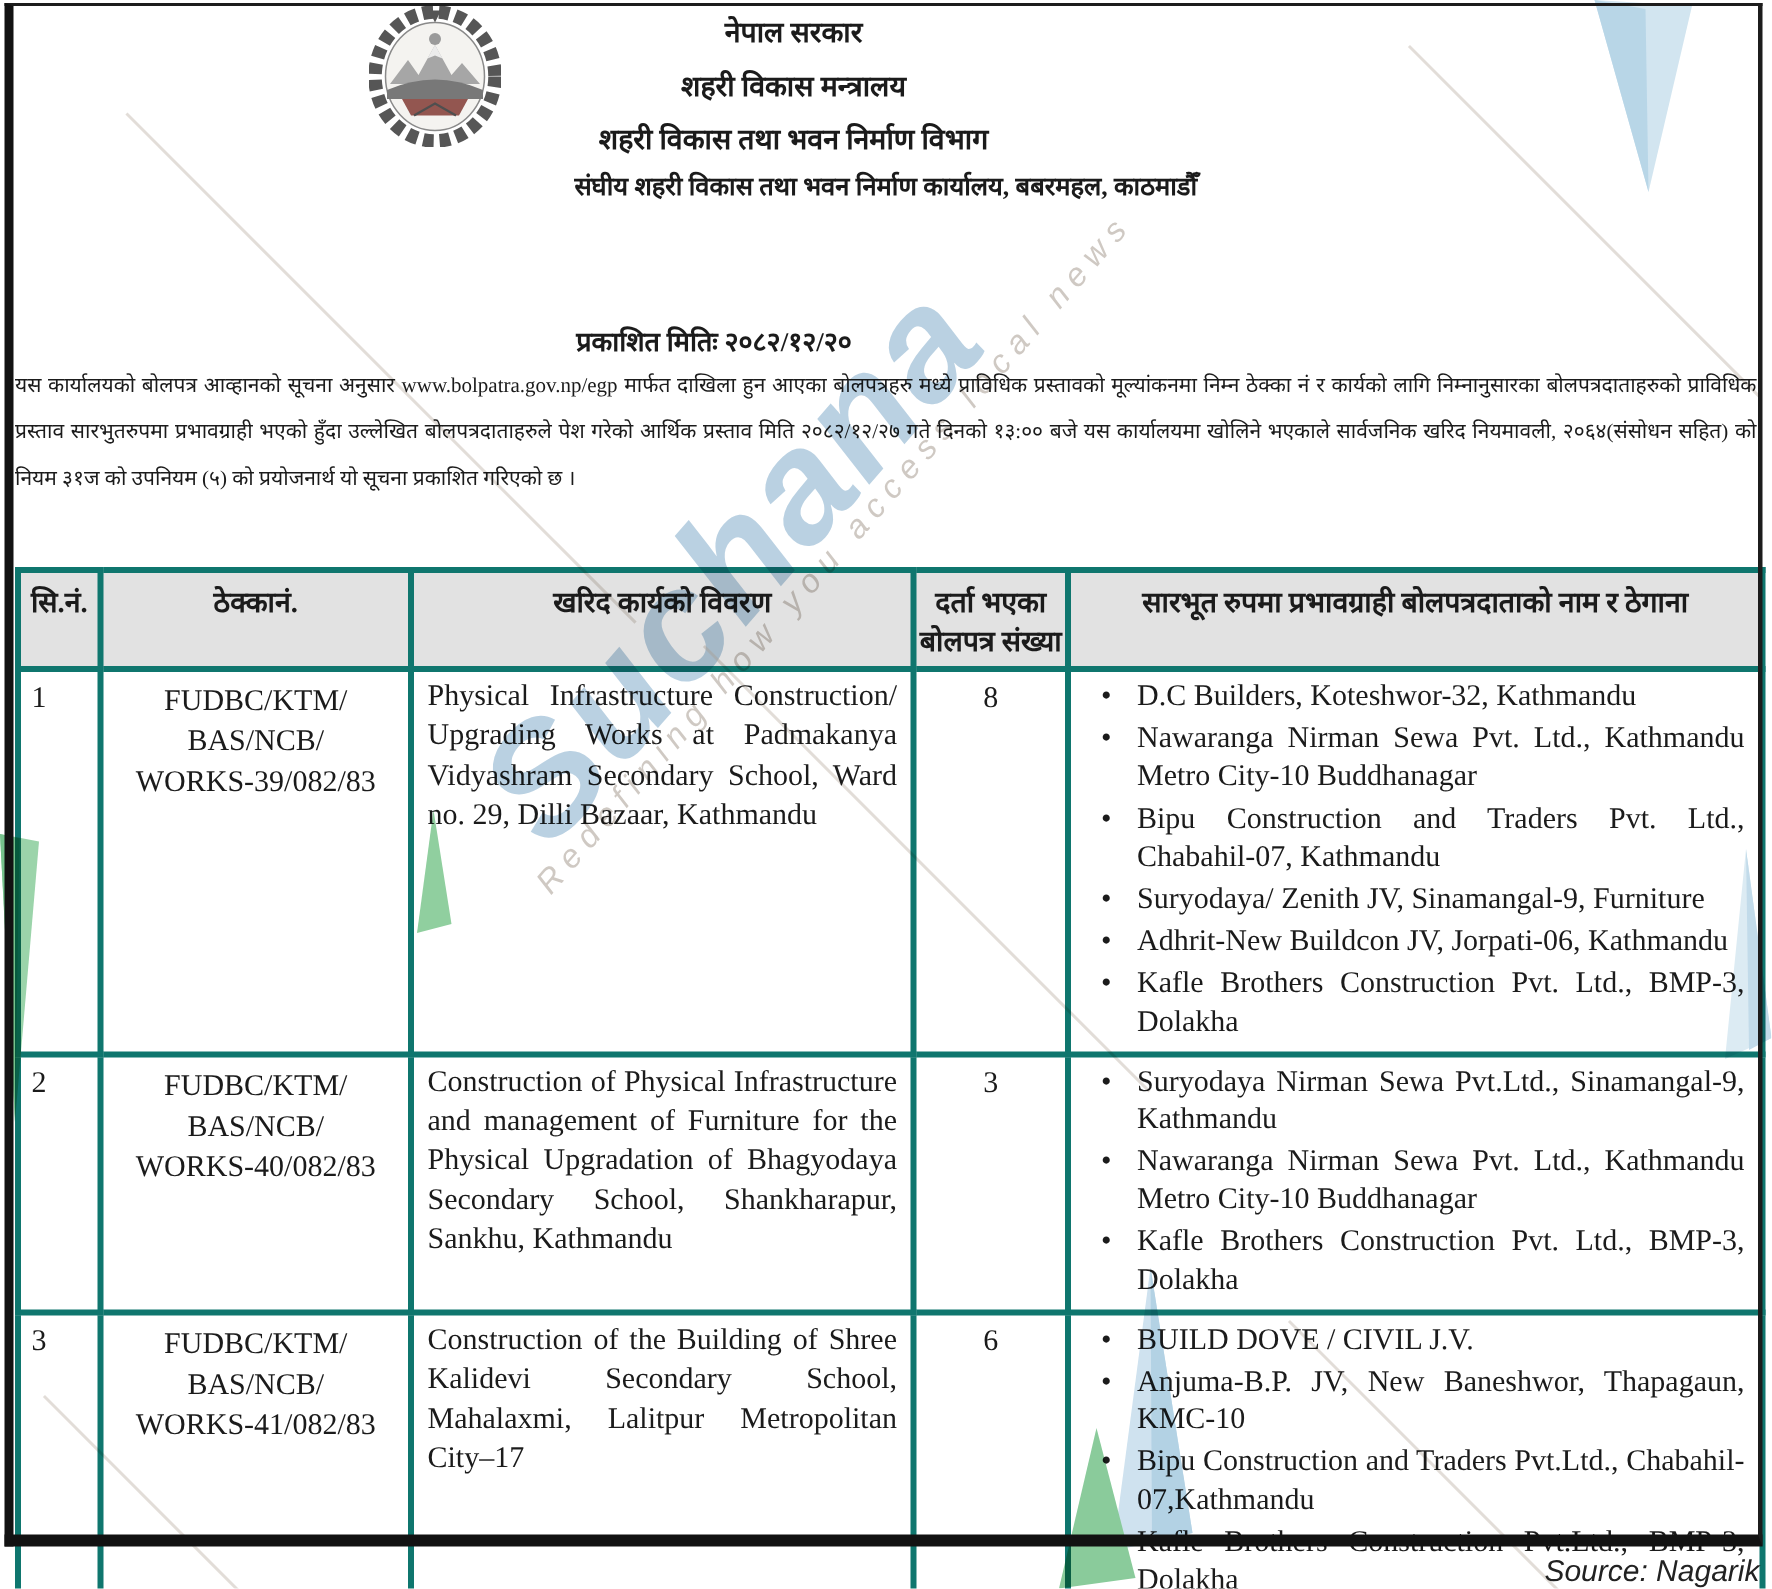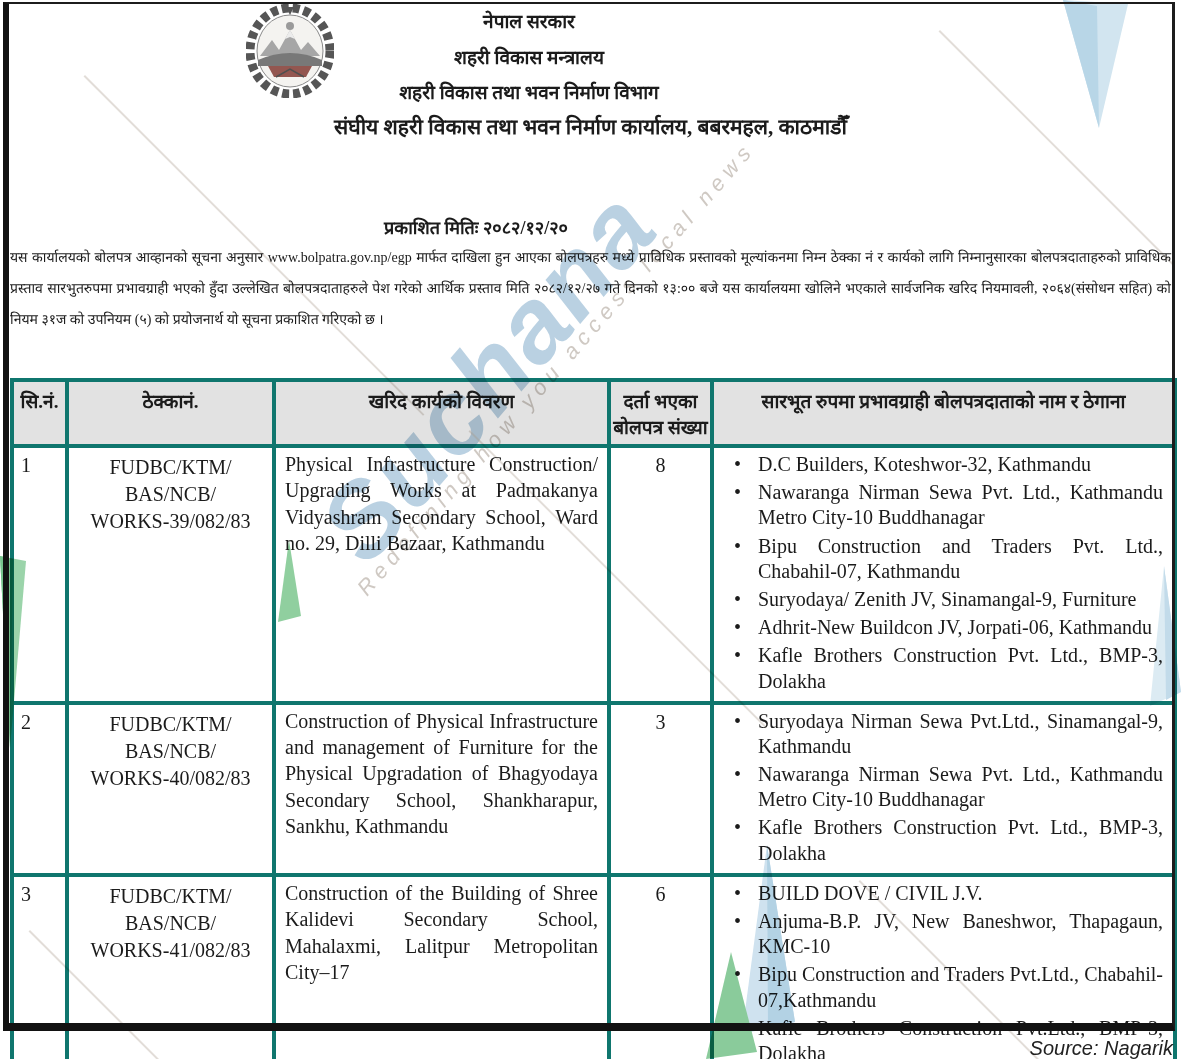--- a/index.html
+++ b/index.html
@@ -9,21 +9,21 @@
   }
   
   .frame{position:absolute;left:3px;top:2px;width:1172px;height:1029px;box-sizing:border-box;
     border-top:2px solid #1c1c1c;border-right:3px solid #1c1c1c;
     border-bottom:8px solid #121212;border-left:6px solid #121212;z-index:4;pointer-events:none;}
   .content{position:absolute;inset:0;z-index:1;}
   
   .emblem{position:absolute;left:246px;top:4px;width:88px;height:94px;}
   .hline{position:absolute;left:0;width:1058px;text-align:center;font-weight:600;font-size:19px;}
   .gov{top:8px;} .ministry{top:44px;} .dept{top:79px;}
-  .office{position:absolute;left:0;top:112px;width:1181px;text-align:center;font-weight:bold;font-size:21px;}
+  .office{position:absolute;left:0;top:112px;width:1181px;text-align:center;font-weight:bold;font-size:17px;}
   .titlebar{position:absolute;left:6px;top:160px;width:1169px;height:52px;background:#1d1a19;}
   .titlebar span{display:block;color:#ffffff;font-weight:bold;font-size:30px;line-height:52px;text-align:center;}
   .pubdate{position:absolute;left:0;top:215px;width:952px;text-align:center;font-weight:600;font-size:18px;}
   .para{position:absolute;left:10px;top:242px;width:1161px;font-size:14px;line-height:31px;text-align:justify;}
   
   table.notice{position:absolute;left:10px;top:378px;width:1163px;border-collapse:collapse;table-layout:fixed;}
   .notice th,.notice td{border:4px solid #0f766e;vertical-align:top;font-size:20px;box-sizing:border-box;}
   .notice th{background:#e2e2e2;font-weight:bold;font-size:19px;text-align:center;padding:6px 2px 4px 2px;vertical-align:top;}
   .sn-cell{text-align:left;padding:6px 0 0 7px;}
   .contract-cell{text-align:center;white-space:pre-line;padding-top:6px;line-height:1.35;}

